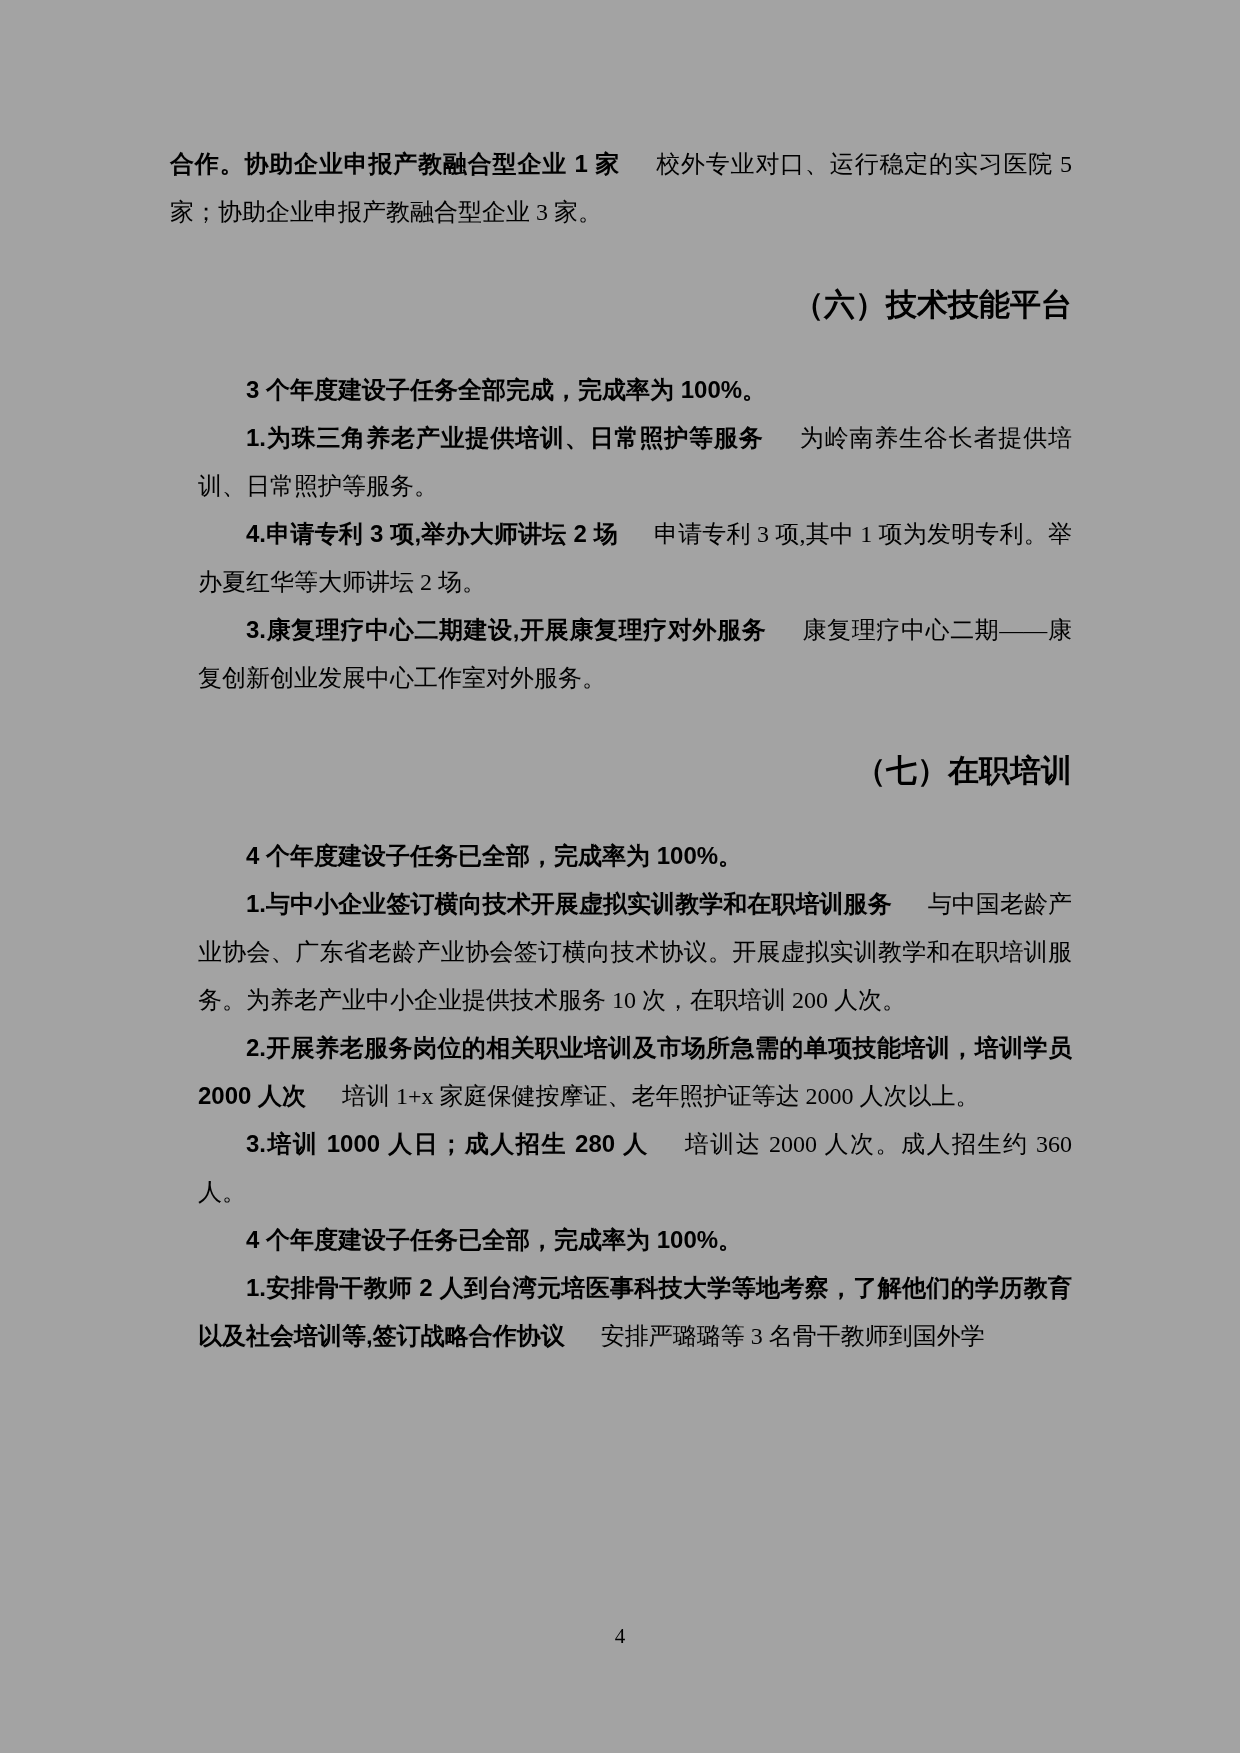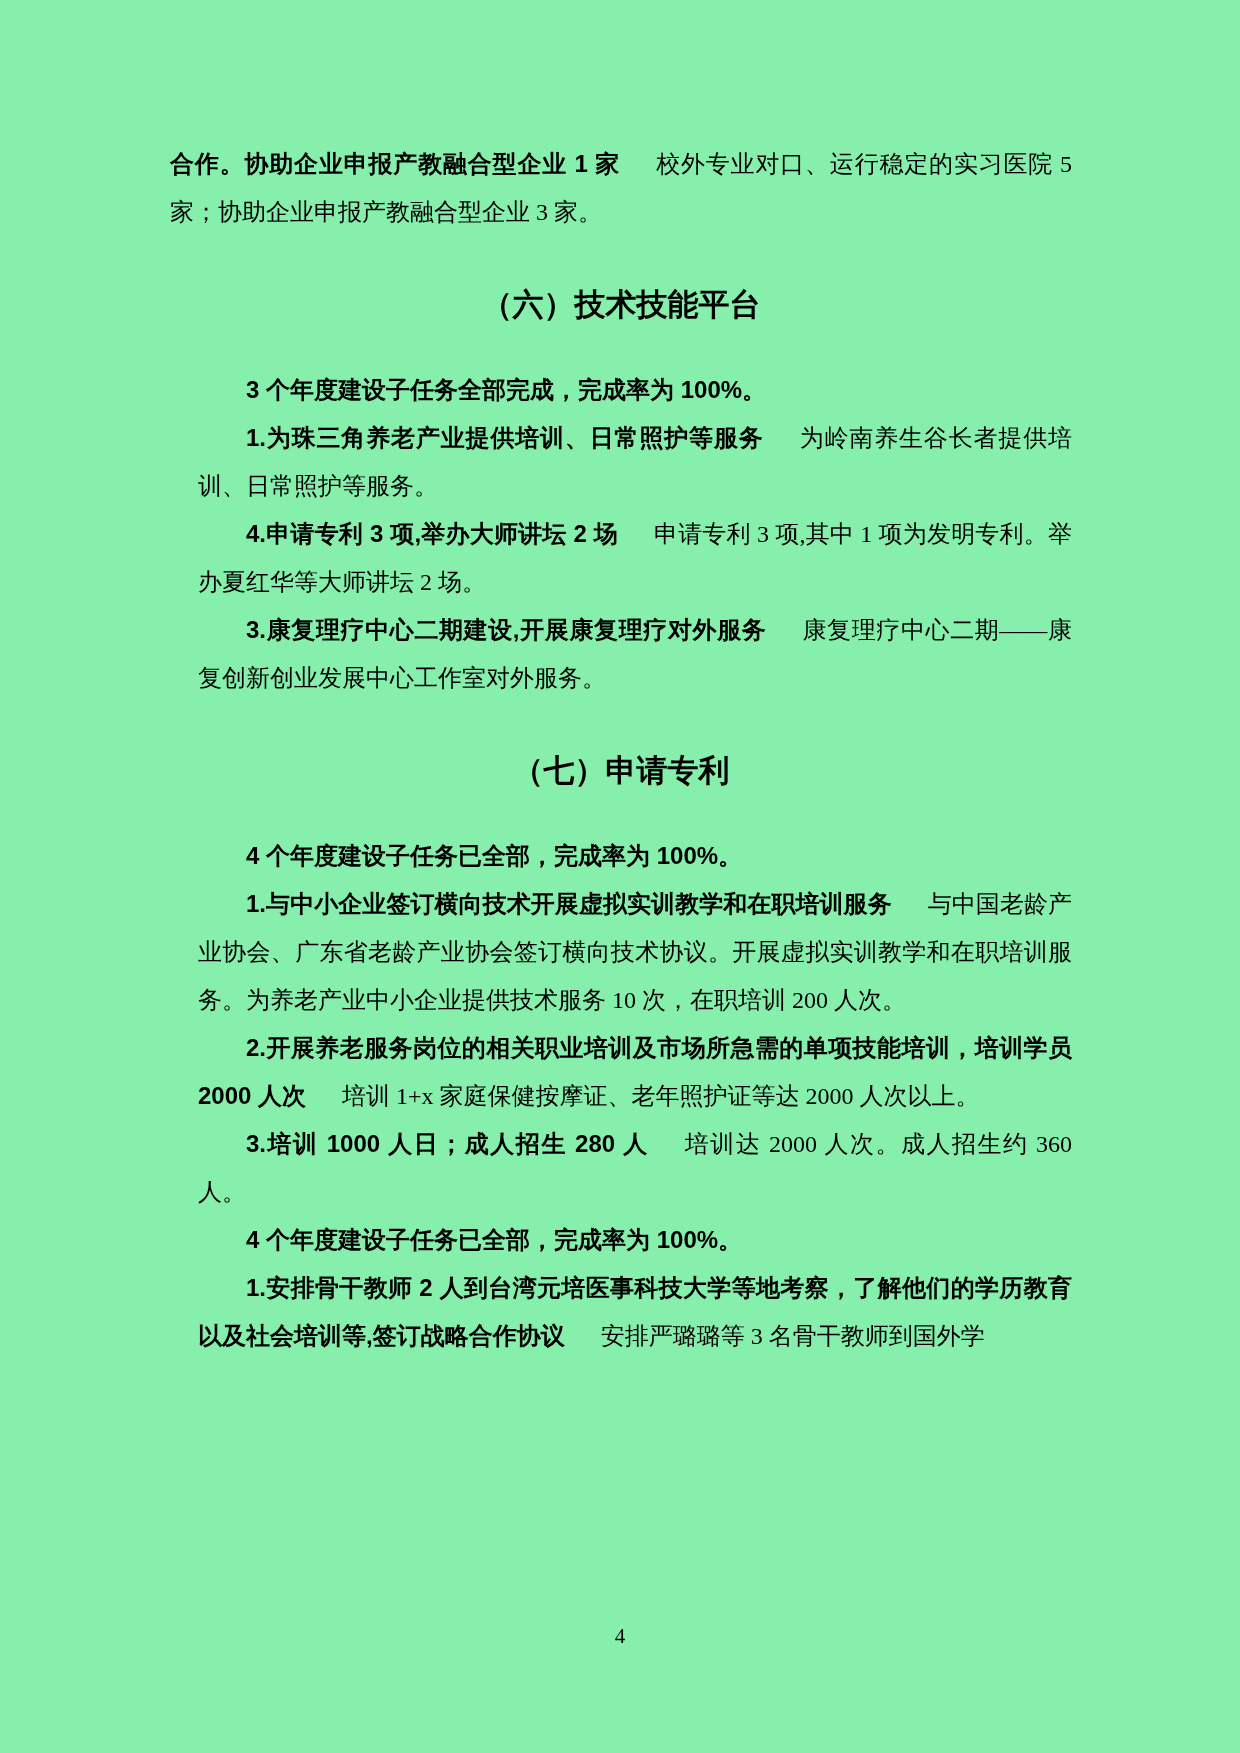--- a/index.html
+++ b/index.html
@@ -5,21 +5,21 @@
   html, body {
     margin: 0;
     padding: 0;
     background: #ffffff;
   }
   .page {
     position: relative;
     width: 1240px;
     height: 1753px;
     margin: 0 auto;
-    background: #86efac;
+    background: #a3a3a3;
     box-sizing: border-box;
     padding: 140px 168px 0 170px;
     color: #000000;
     font-size: 24px;
     line-height: 48px;
   }
   p.para {
     margin: 0;
     text-align: justify;
     font-family: "Liberation Serif", "DejaVu Serif", serif;
@@ -37,21 +37,21 @@
     font-family: "Liberation Serif", "DejaVu Serif", serif;
     font-weight: 400;
   }
   h2.section-heading {
     margin: 46px 0 38px 0;
     font-family: "Liberation Sans", "DejaVu Sans", sans-serif;
     font-weight: 700;
     font-size: 31px;
     line-height: 46px;
     color: #000000;
-    text-align: center;
+    text-align: right;
   }
   .page-number {
     position: absolute;
     left: 0;
     right: 0;
     top: 1624px;
     text-align: center;
     font-family: "Liberation Serif", "DejaVu Serif", serif;
     font-size: 21px;
     line-height: 24px;
@@ -68,21 +68,21 @@
   <h2 class="section-heading">（六）技术技能平台</h2>
 
   <p class="para indent"><span class="lead">3 个年度建设子任务全部完成，完成率为 100%。</span></p>
 
   <p class="para indent"><span class="lead">1.为珠三角养老产业提供培训、日常照护等服务</span><span class="detail">为岭南养生谷长者提供培训、日常照护等服务。</span></p>
 
   <p class="para indent"><span class="lead">4.申请专利 3 项,举办大师讲坛 2 场</span><span class="detail">申请专利 3 项,其中 1 项为发明专利。举办夏红华等大师讲坛 2 场。</span></p>
 
   <p class="para indent"><span class="lead">3.康复理疗中心二期建设,开展康复理疗对外服务</span><span class="detail">康复理疗中心二期——康复创新创业发展中心工作室对外服务。</span></p>
 
-  <h2 class="section-heading">（七）申请专利</h2>
+  <h2 class="section-heading">（七）在职培训</h2>
 
   <p class="para indent"><span class="lead">4 个年度建设子任务已全部，完成率为 100%。</span></p>
 
   <p class="para indent"><span class="lead">1.与中小企业签订横向技术开展虚拟实训教学和在职培训服务</span><span class="detail">与中国老龄产业协会、广东省老龄产业协会签订横向技术协议。开展虚拟实训教学和在职培训服务。为养老产业中小企业提供技术服务 10 次，在职培训 200 人次。</span></p>
 
   <p class="para indent"><span class="lead">2.开展养老服务岗位的相关职业培训及市场所急需的单项技能培训，培训学员 2000 人次</span><span class="detail">培训 1+x 家庭保健按摩证、老年照护证等达 2000 人次以上。</span></p>
 
   <p class="para indent"><span class="lead">3.培训 1000 人日；成人招生 280 人</span><span class="detail">培训达 2000 人次。成人招生约 360 人。</span></p>
 
 

